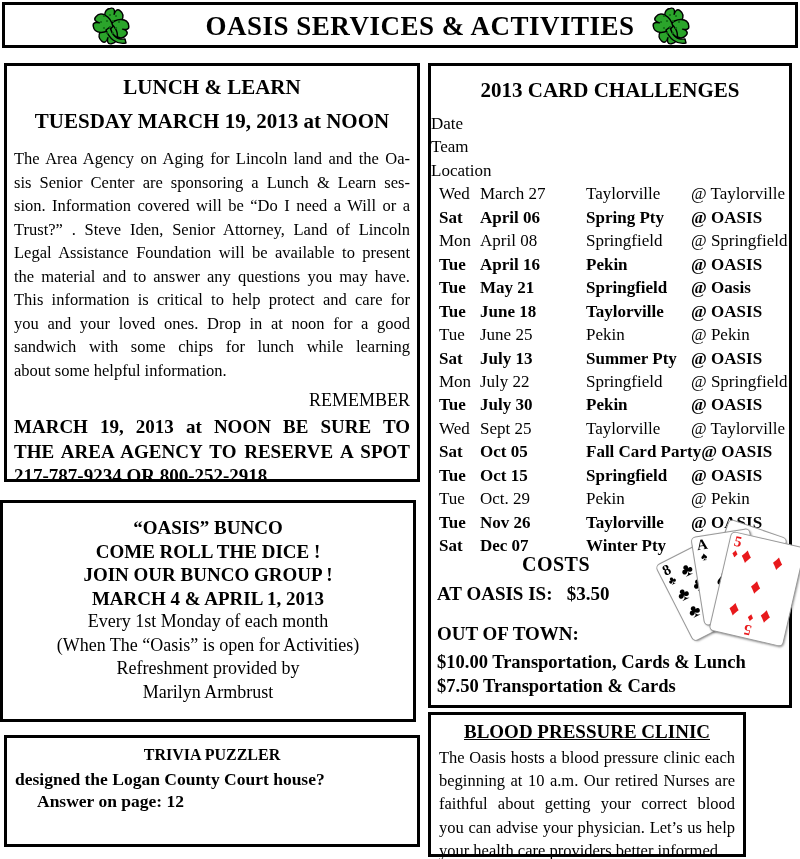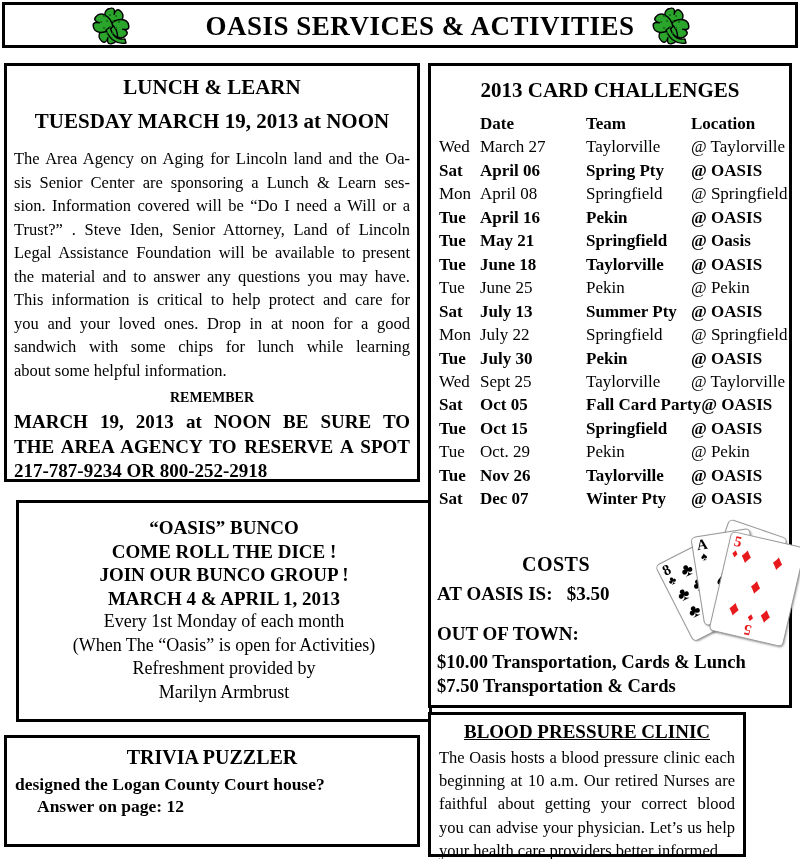--- a/index.html
+++ b/index.html
@@ -16,45 +16,45 @@
   .sham-right{left:646px;}
 
   
   .lunch-box{left:4px;top:63px;width:416px;height:419px;padding:0 7px;}
   .big-h{text-align:center;font-weight:bold;font-size:21px;}
   .lunch-t1{margin-top:9px;}
   .lunch-t2{margin-top:9px;}
   .lunch-body{margin-top:13px;font-size:16.5px;line-height:23.5px;}
   .jline{text-align:justify;text-align-last:justify;height:23.5px;overflow:hidden;}
   .jlast{text-align-last:left;}
-  .remember-h{text-align:center;font-weight:bold;font-size:14px;margin-top:8px;}
+  .remember-h{text-align:right;font-weight:normal;font-size:18px;margin-top:8px;}
   .remember-body{font-weight:bold;font-size:19px;line-height:24.5px;margin-top:4px;}
   .remember-body .jline{height:24.5px;}
 
-  .bunco-box{left:16px;top:500px;width:416px;height:222px;padding-top:13px;}
+  .bunco-box{left:0;top:500px;width:416px;height:222px;padding-top:13px;}
   .bunco-lines div{text-align:center;font-size:18px;line-height:23.5px;}
   .bunco-lines div.b{font-weight:bold;font-size:19px;}
 
   .trivia-box{left:4px;top:735px;width:416px;height:112px;padding:0 8px;}
-  .trivia-title{text-align:center;font-weight:bold;font-size:20px;margin-top:8px;}
+  .trivia-title{text-align:center;font-weight:bold;font-size:16px;margin-top:8px;}
   .trivia-q{font-weight:bold;font-size:17.5px;line-height:23px;margin-top:4px;}
   .trivia-q .jline{height:23px;}
   .trivia-a{font-weight:bold;font-size:17.5px;padding-left:22px;}
 
   
   .cards-box{left:428px;top:63px;width:364px;height:645px;}
   .cards-title{text-align:center;font-weight:bold;font-size:21px;margin-top:12px;}
   .ctable{position:absolute;left:0;top:46px;width:100%;font-size:17px;}
   .trow{display:flex;line-height:23.45px;white-space:nowrap;}
   .trow.b{font-weight:bold;}
   .trow .c-day{width:49px;flex:0 0 auto;padding-left:8px;box-sizing:border-box;}
   .trow .c-date{width:106px;flex:0 0 auto;}
   .trow .c-team{min-width:105px;flex:0 0 auto;}
   .trow .c-location{flex:1;}
-  .thead{font-weight:bold;}
+  .thead{font-weight:normal;flex-direction:column;}
 
   .costs-h{position:absolute;left:0;top:487px;width:250px;text-align:center;
            font-weight:bold;font-size:20px;letter-spacing:.5px;}
   .costs-line{position:absolute;left:6px;font-weight:bold;white-space:pre-wrap;}
   .at-oasis{top:517px;font-size:19px;}
   .oot{top:557px;font-size:19px;}
   .price1{top:586px;font-size:18.5px;}
   .price2{top:610px;font-size:18.5px;}
 
   

